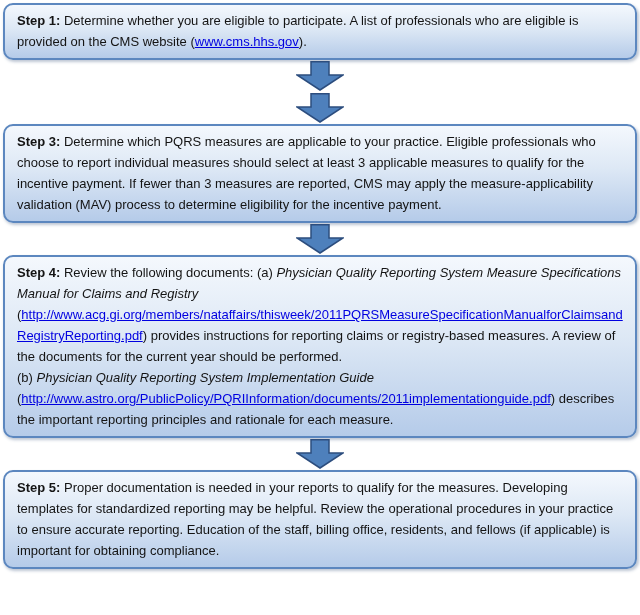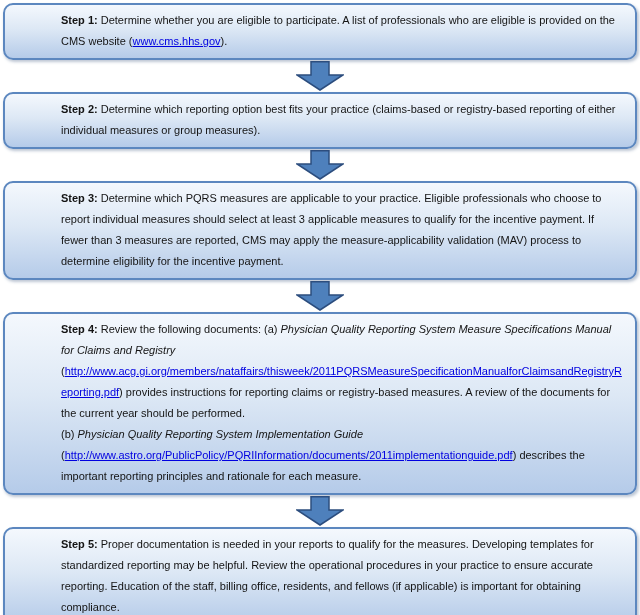--- a/index.html
+++ b/index.html
@@ -31,26 +31,25 @@
     border: 2px solid var(--box-border);
     border-radius: 10px;
     background: linear-gradient(180deg,
       var(--box-grad-top) 0%,
       var(--box-grad-mid) 45%,
       var(--box-grad-bottom) 100%);
     box-shadow: 1.5px 2px 3px rgba(110, 130, 160, 0.45);
     padding: 5px 12px 6px 12px;
   }
   .step-text {
-    font-size: 11px;
+    font-size: 13px;
     line-height: 21px;
     color: var(--text-color);
     overflow-wrap: break-word;
     word-wrap: break-word;
-    margin-left: 44px;
   }
   .seg-bold   { font-weight: bold; }
   .seg-italic { font-style: italic; }
   .seg-link {
     color: var(--link-color);
     text-decoration: underline;
     cursor: pointer;
     overflow-wrap: break-word;
   }
   .arrow {
@@ -65,23 +64,20 @@
 <div class="flowchart">
 
   <div class="step-box">
     <p class="step-text"><span class="seg-bold">Step 1:</span><span class="seg-normal"> Determine whether you are eligible to participate. A list of professionals who are eligible is provided on the CMS website (</span><span class="seg-link">www.cms.hhs.gov</span><span class="seg-normal">).</span></p>
   </div>
 
   <svg class="arrow" width="48" height="30" viewBox="0 0 48 30">
     <polygon points="15,0.8 33,0.8 33,14 47,14 24,29 1,14 15,14" style="fill:var(--arrow-fill);stroke:var(--arrow-stroke);stroke-width:1.5"></polygon>
   </svg>
 
-  <div class="step-box">
-    <p class="step-text"><span class="seg-bold">Step 2:</span><span class="seg-normal"> Determine which reporting option best fits your practice (claims-based or registry-based reporting of either individual measures or group measures).</span></p>
-  </div>
 
   <svg class="arrow" width="48" height="30" viewBox="0 0 48 30">
     <polygon points="15,0.8 33,0.8 33,14 47,14 24,29 1,14 15,14" style="fill:var(--arrow-fill);stroke:var(--arrow-stroke);stroke-width:1.5"></polygon>
   </svg>
 
   <div class="step-box">
     <p class="step-text"><span class="seg-bold">Step 3:</span><span class="seg-normal"> Determine which PQRS measures are applicable to your practice. Eligible professionals who choose to report individual measures should select at least 3 applicable measures to qualify for the incentive payment. If fewer than 3 measures are reported, CMS may apply the measure-applicability validation (MAV) process to determine eligibility for the incentive payment.</span></p>
   </div>
 
   <svg class="arrow" width="48" height="30" viewBox="0 0 48 30">

